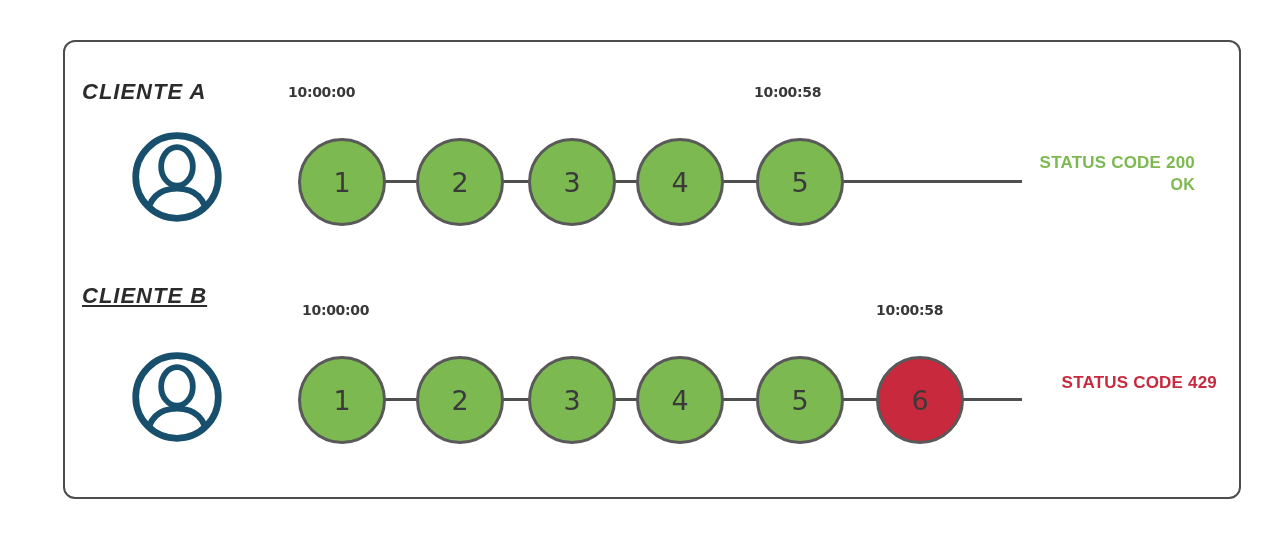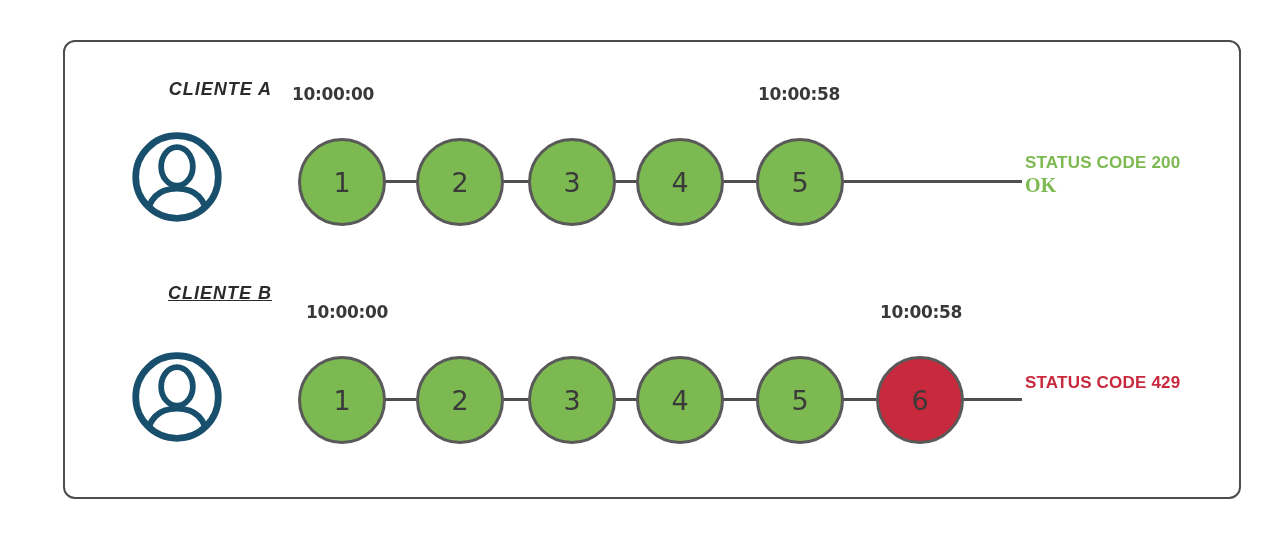--- a/index.html
+++ b/index.html
@@ -6,32 +6,32 @@
   .stage{
     position:relative;width:1280px;height:540px;background:#ffffff;overflow:hidden;
     font-family:"Liberation Sans",sans-serif;
   }
   .frame{
     position:absolute;left:63px;top:40px;width:1178px;height:459px;
     border:2.5px solid var(--frame_border,#4d4d4d);border-radius:12px;
     box-sizing:border-box;background:#ffffff;
   }
   .client-label{
-    position:absolute;width:190px;text-align:right;
-    font-size:18px;font-weight:700;font-style:italic;letter-spacing:1px;
+    position:absolute;width:190px;text-align:left;
+    font-size:22px;font-weight:700;font-style:italic;letter-spacing:1px;
     color:#2b2b2b;
   }
   .client-label.a{left:82px;top:79px;}
   .client-label.b{left:82px;top:283px;text-decoration:underline;}
   .avatar{position:absolute;width:96px;height:96px;}
   .avatar.a{left:129px;top:129px;}
   .avatar.b{left:129px;top:349px;}
   .timestamp{
-    position:absolute;width:90px;text-align:center;
-    font-size:17px;font-weight:700;color:var(--timestamp,#383838);
+    position:absolute;width:90px;text-align:left;
+    font-size:14px;font-weight:700;color:var(--timestamp,#383838);
     font-family:"DejaVu Sans","Liberation Sans",sans-serif;letter-spacing:-0.3px;
   }
   .ts-a-start{left:288px;top:84px;}
   .ts-a-end{left:754px;top:84px;}
   .ts-b-start{left:302px;top:302px;}
   .ts-b-end{left:876px;top:302px;}
   .timeline{
     position:absolute;height:3px;background:var(--line,#4f4f4f);width:680px;
   }
   .timeline.a{left:342px;top:180px;}
@@ -41,26 +41,26 @@
     border:3px solid var(--circle_border,#595959);
     display:flex;align-items:center;justify-content:center;
     font-family:"DejaVu Sans",sans-serif;font-size:27px;color:#3a3a3a;
     box-sizing:content-box;background:#cccccc;
   }
   .circle.success{background:var(--success,#7CB950);}
   .circle.error{background:var(--error,#C8293C);}
   .row-a .circle{top:138px;}
   .row-b .circle{top:356px;}
   .status-label{
-    position:absolute;width:170px;text-align:left;
+    position:absolute;width:170px;text-align:right;
     font-size:17px;font-weight:700;letter-spacing:0.2px;line-height:22px;
   }
-  .status-label .msg{font-size:20px;font-family:Liberation Serif, serif;}
+  .status-label .msg{font-size:16px;}
   .status-label.success{color:var(--success,#7CB950);}
-  .status-label.error{color:var(--error,#C8293C);}
+  .status-label.error{color:var(--error,#C8293C);margin-left:22px;}
   .status-label.a{left:1025px;top:152px;}
   .status-label.b{left:1025px;top:372px;}
 </style>
 </head>
 <body>
 
 <div class="stage">
   <div class="frame"></div>
 
   <div class="row-a">

